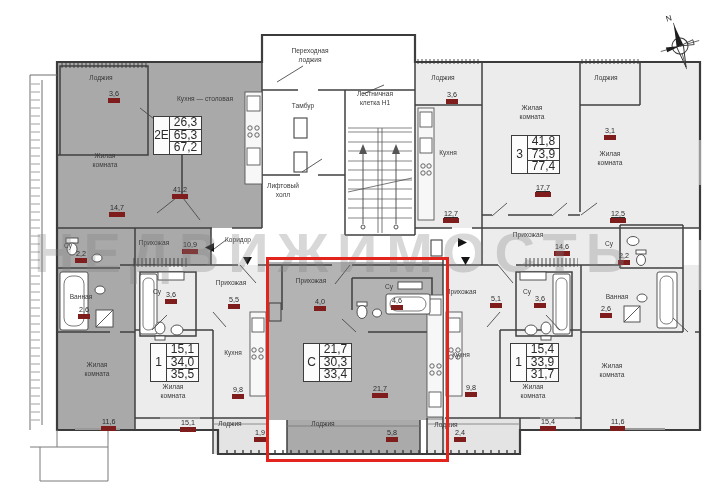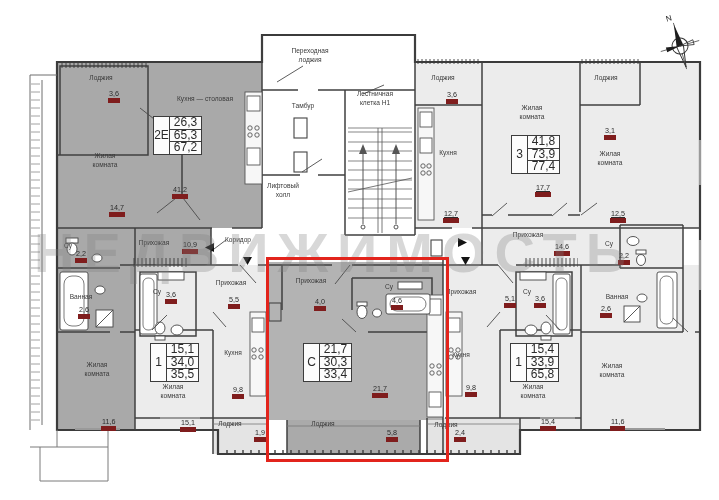--- a/index.html
+++ b/index.html
@@ -277,21 +277,21 @@
       <span class="lbl r" style="left: 210px; top: 420px; width: 40px;">Лоджия</span>
       <span class="lbl a" style="left: 254px; top: 428px;">1,9</span>
       <span class="lbl r" style="left: 284px; top: 277px; width: 54px;">Прихожая</span>
       <span class="lbl a" style="left: 314px; top: 297px;">4,0</span>
       <span class="lbl r" style="left: 382px; top: 283px; width: 14px;">Су</span>
       <span class="lbl a" style="left: 391px; top: 296px;">4,6</span>
       <span class="lbl a" style="left: 372px; top: 384px;">21,7</span>
       <span class="lbl r" style="left: 302px; top: 420px; width: 42px;">Лоджия</span>
       <span class="lbl a" style="left: 386px; top: 428px;">5,8</span>
       <span class="lbl r" style="left: 435px; top: 288px; width: 52px;">Прихожая</span>
-      <span class="lbl a" style="left: 504px; top: 294px;">5,1</span>
+      <span class="lbl a" style="left: 490px; top: 294px;">5,1</span>
       <span class="lbl r" style="left: 520px; top: 288px; width: 14px;">Су</span>
       <span class="lbl a" style="left: 534px; top: 294px;">3,6</span>
       <span class="lbl r" style="left: 444px; top: 351px; width: 34px;">Кухня</span>
       <span class="lbl a" style="left: 465px; top: 383px;">9,8</span>
       <span class="lbl r" style="left: 506px; top: 383px; width: 54px;">Жилая
 комната</span>
       <span class="lbl a" style="left: 540px; top: 417px;">15,4</span>
       <span class="lbl r" style="left: 426px; top: 421px; width: 40px;">Лоджия</span>
       <span class="lbl a" style="left: 454px; top: 428px;">2,4</span>
     </div>
@@ -327,21 +327,21 @@
           <div class="apt-val">21,7</div>
           <div class="apt-val">30,3</div>
           <div class="apt-val">33,4</div>
         </div>
       </div>
       <div class="apt-table" style="left: 510px; top: 343px;">
         <div class="apt-type">1</div>
         <div class="apt-vals">
           <div class="apt-val">15,4</div>
           <div class="apt-val">33,9</div>
-          <div class="apt-val">65,8</div>
+          <div class="apt-val">31,7</div>
         </div>
       </div>
     </div>
 
   <div class="hl-box" style="border-color: rgb(226, 36, 28);"></div>
 
   <div class="compass">
     <svg width="60" height="62" viewBox="0 0 60 62">
       <g transform="rotate(-16 30 34)">
         <path d="M30,10 V58 M10,34 H50" stroke="#555" stroke-width="0.8" fill="none"></path>

